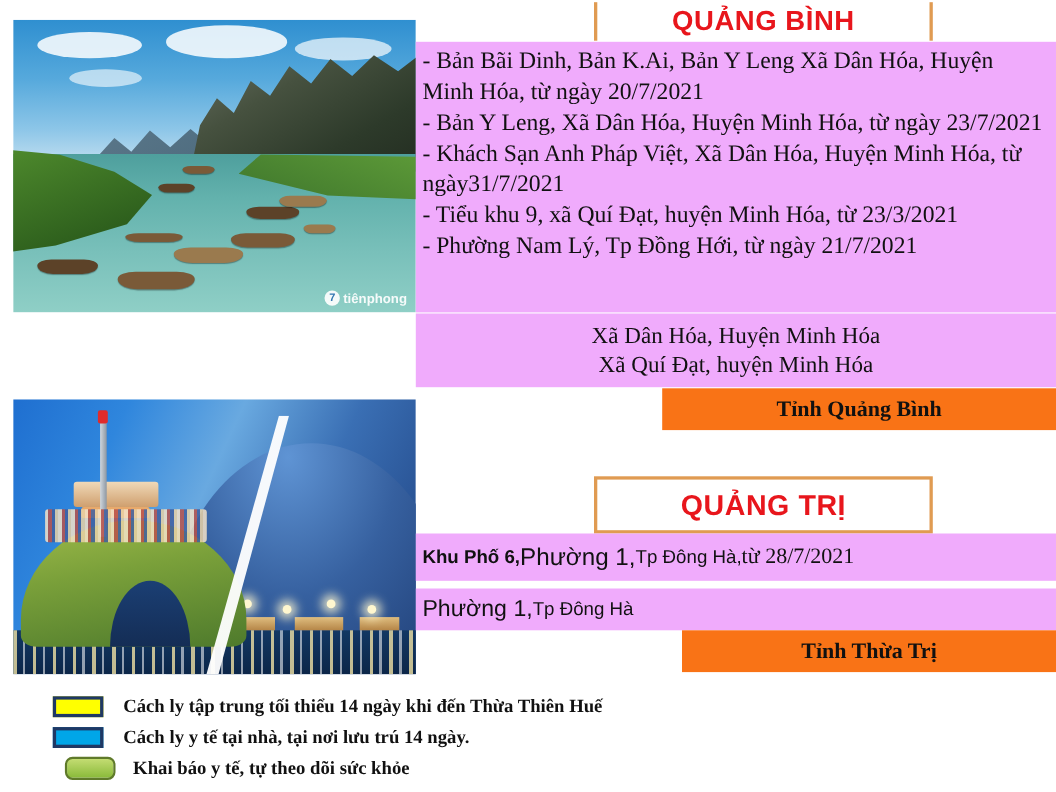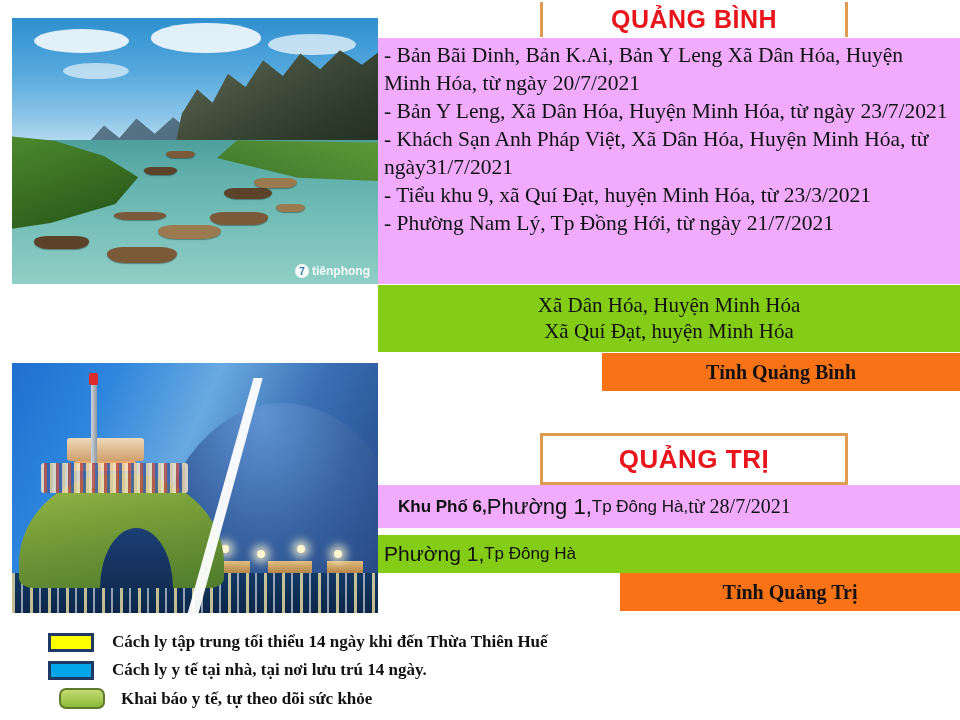--- a/index.html
+++ b/index.html
@@ -31,21 +31,21 @@
   }
   #qt-title{
     left:540px;top:433px;width:302px;height:46px;
     border:3px solid #e09b52;
     font-size:26px;
   }
 
   
   .band{position:absolute;box-sizing:border-box;}
   .band.yellow{background:#f0abfc;}
-  .band.blue{background:#84cc16;}
+  .band.blue{background:#f0abfc;}
   .band.green{background:#f97316;}
 
   #qb-yellow{
     left:378px;top:38px;width:582px;height:246px;
     padding:4px 6px 0 6px;
     font-size:21.5px;line-height:1.30;color:#111111;
   }
   #qb-blue{
     left:378px;top:285px;width:582px;height:67px;
     display:flex;flex-direction:column;align-items:center;justify-content:center;
@@ -53,21 +53,21 @@
   }
   #qb-green{
     left:602px;top:353px;width:358px;height:38px;
     display:flex;align-items:center;justify-content:center;
     font-size:20px;font-weight:bold;color:#111111;
   }
 
   #qt-yellow{
     left:378px;top:485px;width:582px;height:43px;
     display:flex;align-items:center;
-    padding-left:20px;
+    padding-left:6px;
     color:#111111;white-space:nowrap;
   }
   #qt-blue{
     left:378px;top:535px;width:582px;height:38px;
     display:flex;align-items:center;
     padding-left:6px;
     color:#111111;white-space:nowrap;
   }
   #qt-green{
     left:620px;top:573px;width:340px;height:38px;
@@ -319,21 +319,21 @@
     <span class="r-sans-sm">Tp Đông Hà, </span>
     <span class="r-serif">từ 28/7/2021</span>
   </div>
 
   <div class="band blue" id="qt-blue">
     <span class="r-sans-lg">Phường 1, </span>
     <span class="r-sans-sm">Tp Đông Hà</span>
   </div>
 
   <div class="band green" id="qt-green">
-    <span>Tỉnh Quảng Trị</span>
+    <span>Tỉnh Thừa Trị</span>
   </div>
 
   <div id="legend">
     <div class="leg-row" id="leg-r1">
       <span class="leg-sw yellow"></span>
       <span class="leg-txt">Cách ly tập trung tối thiểu  14 ngày khi đến Thừa Thiên Huế</span>
     </div>
     <div class="leg-row" id="leg-r2">
       <span class="leg-sw blue"></span>
       <span class="leg-txt">Cách ly y tế tại nhà, tại nơi lưu trú  14 ngày.</span>

